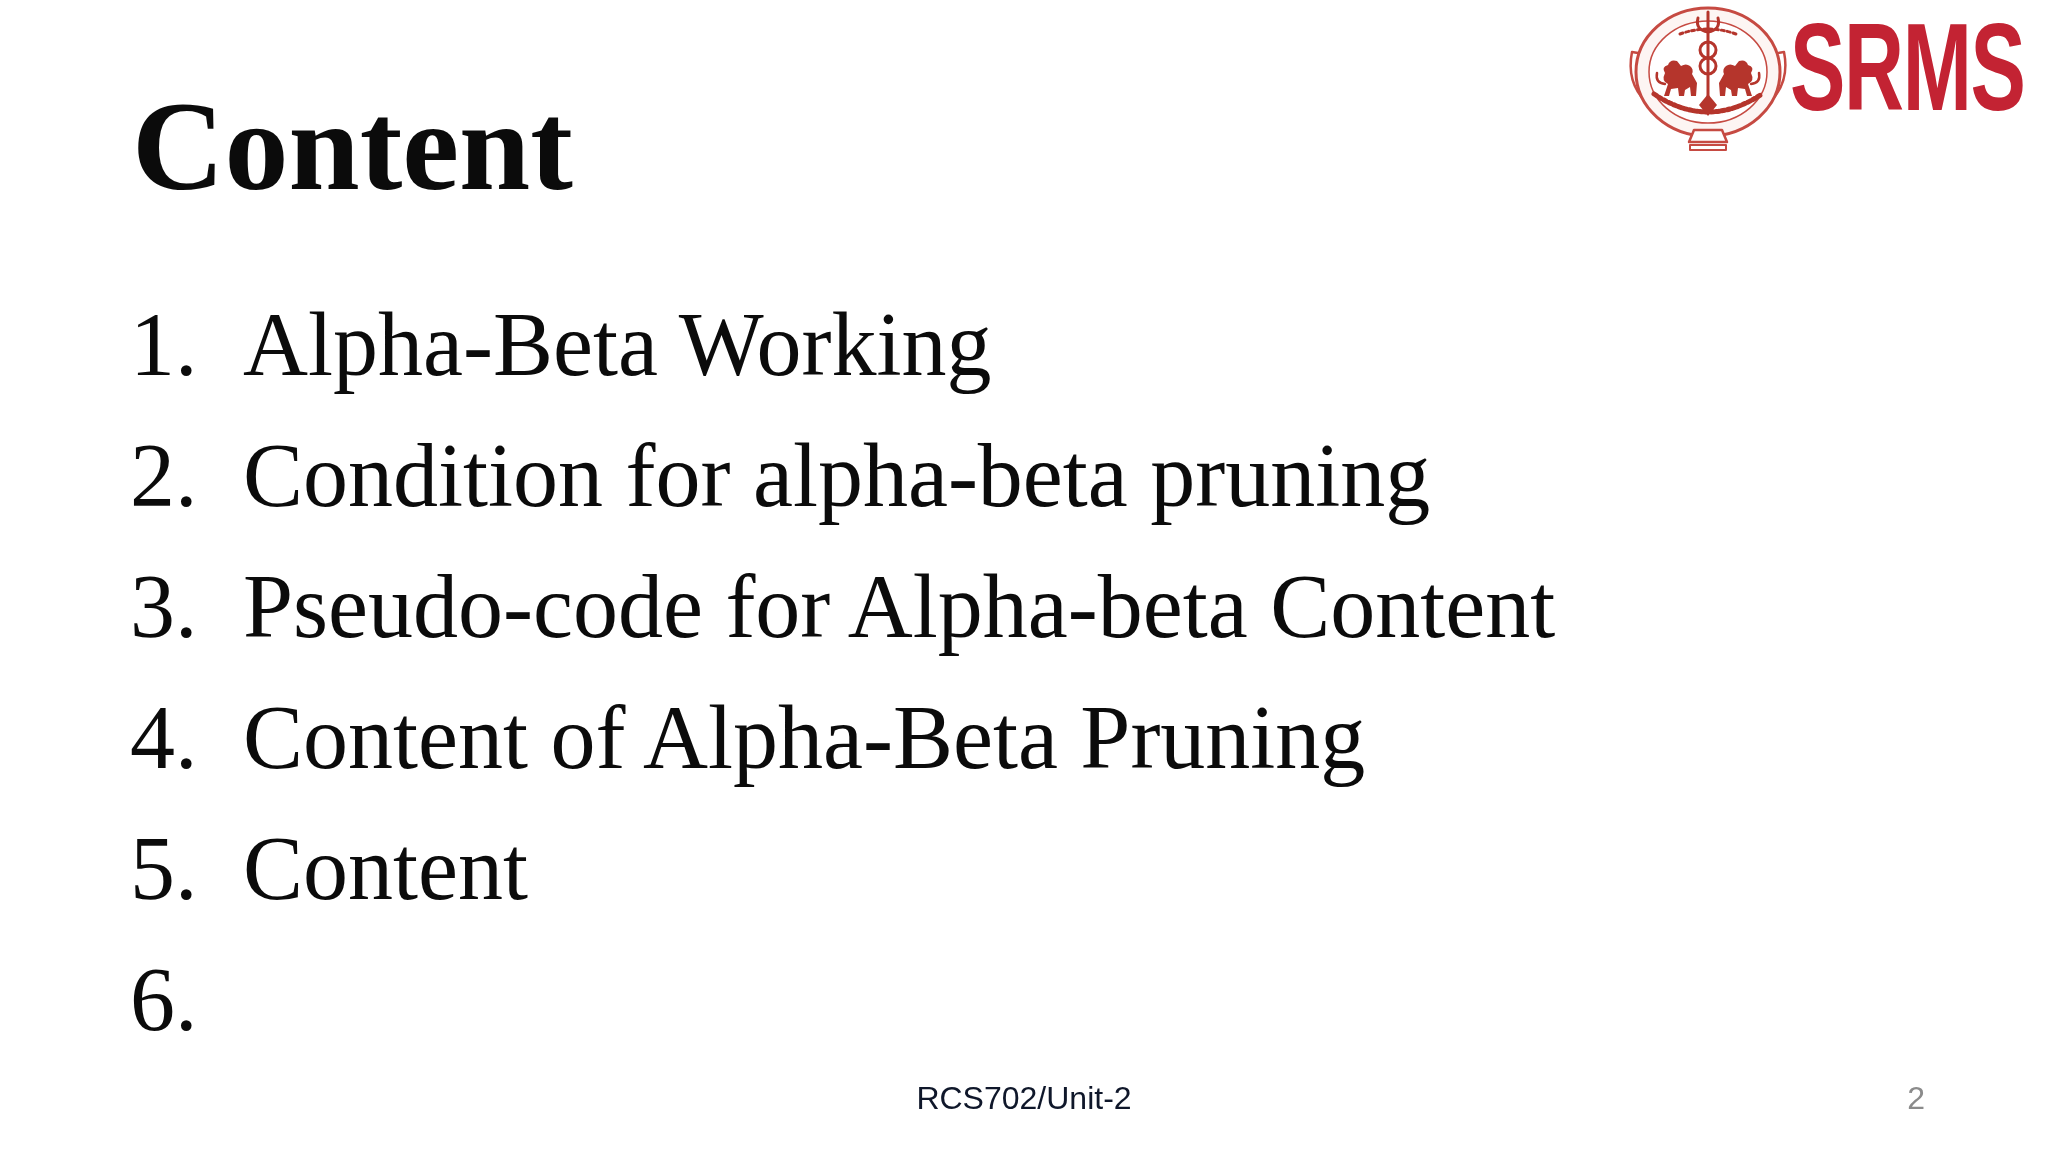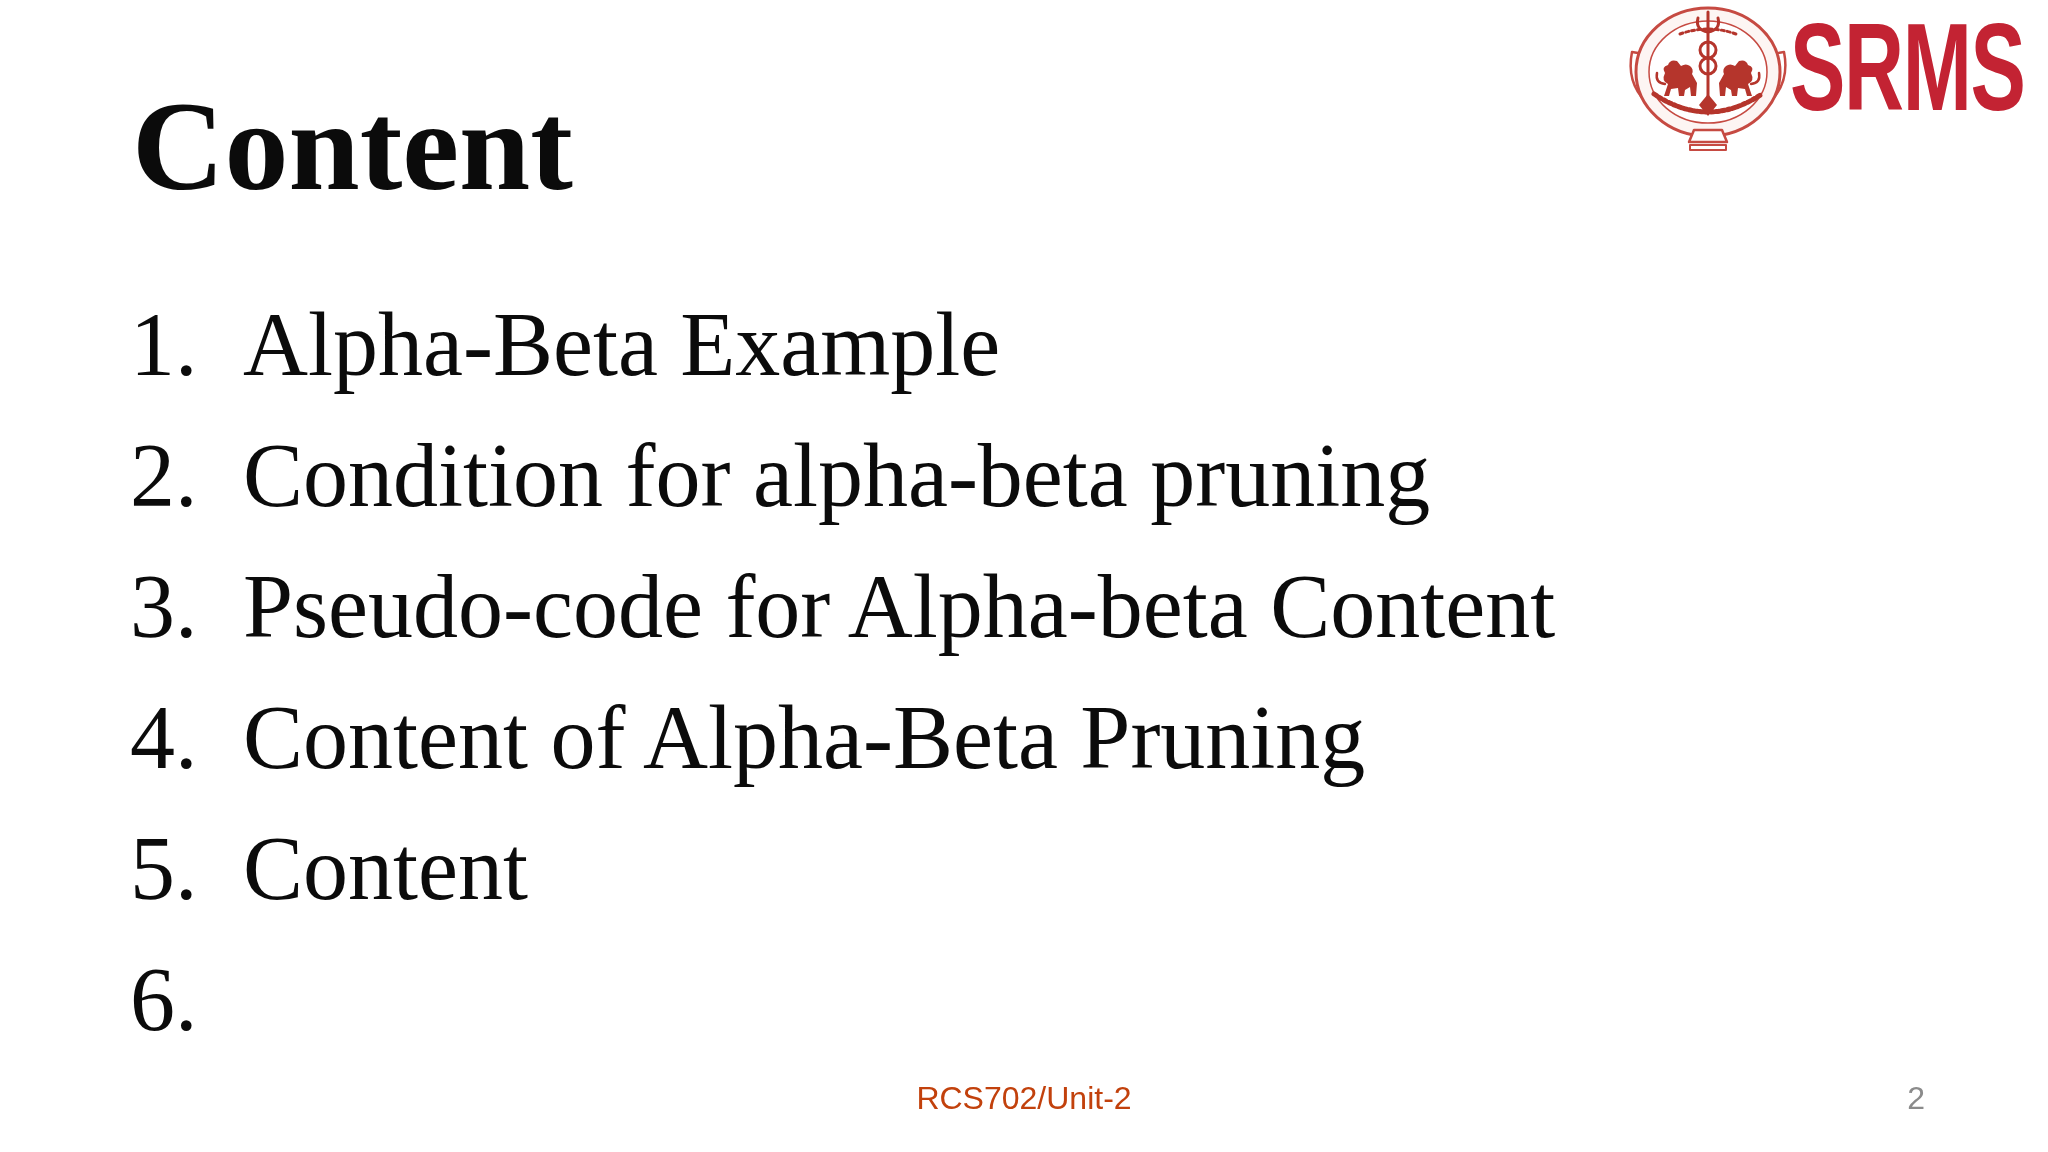--- a/index.html
+++ b/index.html
@@ -76,21 +76,21 @@
   
   .footer-code {
     position: absolute;
     left: 0;
     width: 100%;
     bottom: 38px;
     text-align: center;
     font-family: "Liberation Sans", "DejaVu Sans", sans-serif;
     font-size: 32px;
     line-height: 1;
-    color: #c2410c;
+    color: #0f172a;
   }
   .footer-page {
     position: absolute;
     right: 123px;
     bottom: 38px;
     font-family: "Liberation Sans", "DejaVu Sans", sans-serif;
     font-size: 32px;
     line-height: 1;
     color: #8b8b8b;
   }
@@ -137,21 +137,21 @@
         <path d="M74,128 h28 l5,12 h-38 z" fill="#ffffff" stroke="#c64a42" stroke-width="2.5"></path>
         <path d="M70,143 h36 v5 h-36 z" fill="#ffffff" stroke="#c64a42" stroke-width="2"></path>
       </g>
     </svg>
     <span class="wordmark">SRMS</span>
   </div>
 
   <ol class="toc">
     <li class="toc-item">
       <span class="num">1.</span>
-      <span class="txt">Alpha-Beta Example</span>
+      <span class="txt">Alpha-Beta Working</span>
     </li>
     <li class="toc-item">
       <span class="num">2.</span>
       <span class="txt">Condition for alpha-beta pruning</span>
     </li>
     <li class="toc-item">
       <span class="num">3.</span>
       <span class="txt">Pseudo-code for Alpha-beta Content</span>
     </li>
     <li class="toc-item">

